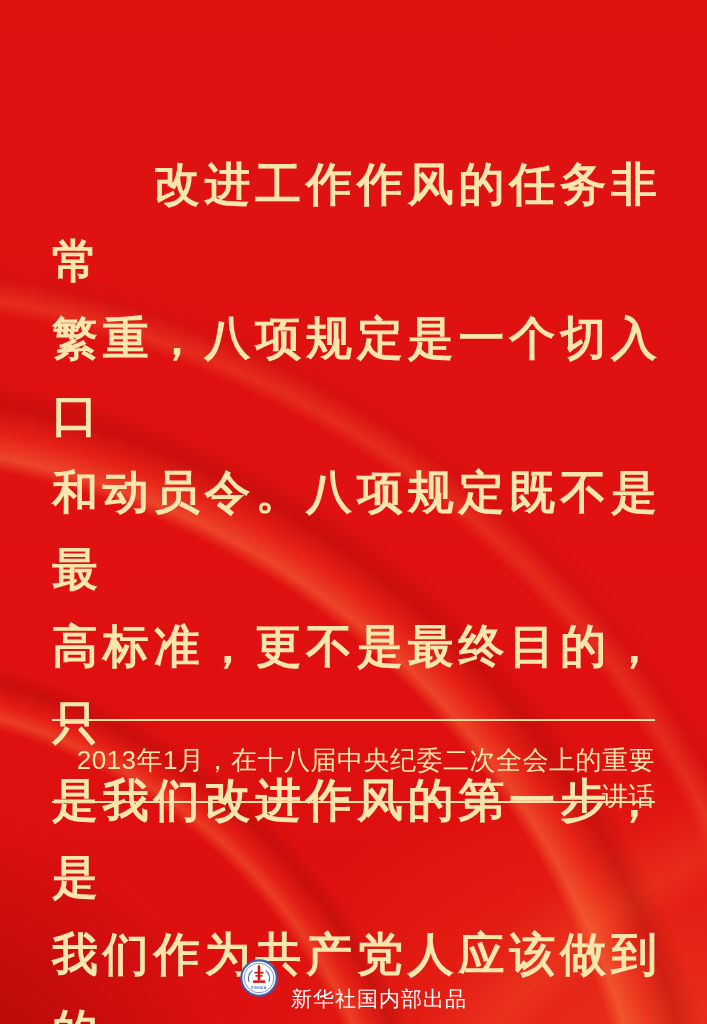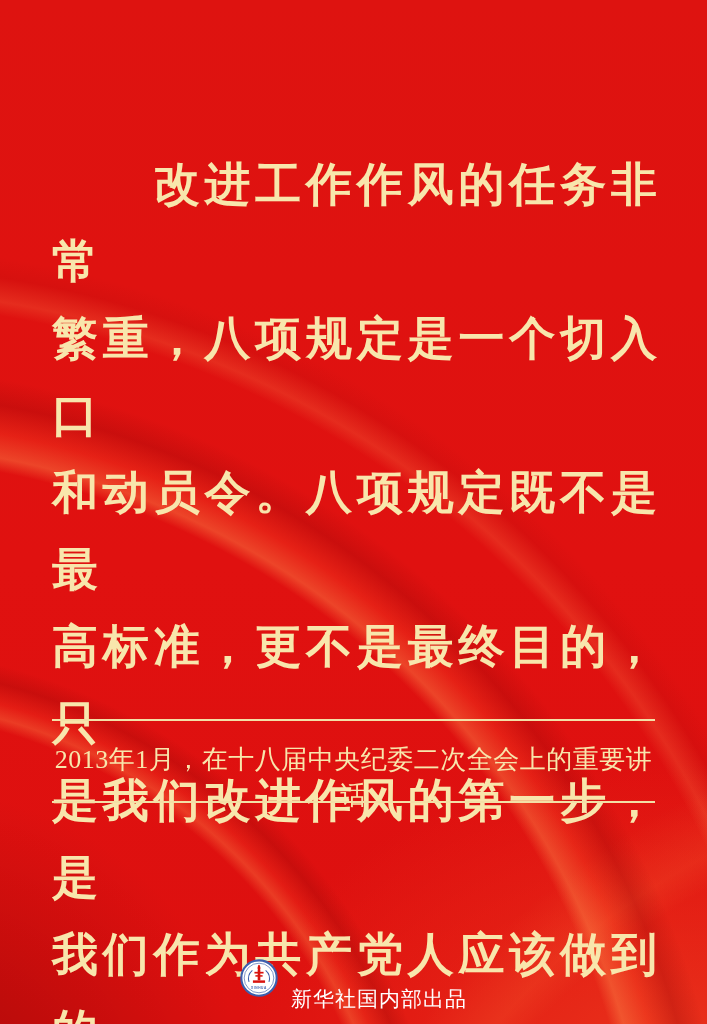--- a/index.html
+++ b/index.html
@@ -61,23 +61,23 @@
     background: #f3e0a6;
   }
   .rule-top { top: 719px; }
   .rule-bottom { top: 801px; }
 
   .attribution {
     position: absolute;
     left: 52px;
     top: 742px;
     width: 603px;
-    text-align: center;
+    text-align: right;
     color: #f8e6ac;
-    font-family: Liberation Serif, serif;
+    font-family: Liberation Sans, sans-serif;
     font-weight: 500;
     font-size: 26px;
     line-height: 36px;
     letter-spacing: 0.5px;
   }
 
   .footer {
     position: absolute;
     left: 0;
     top: 937px;

